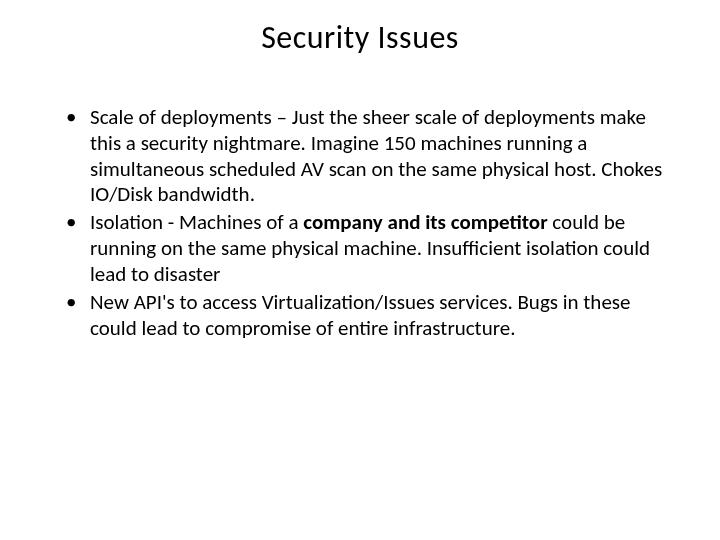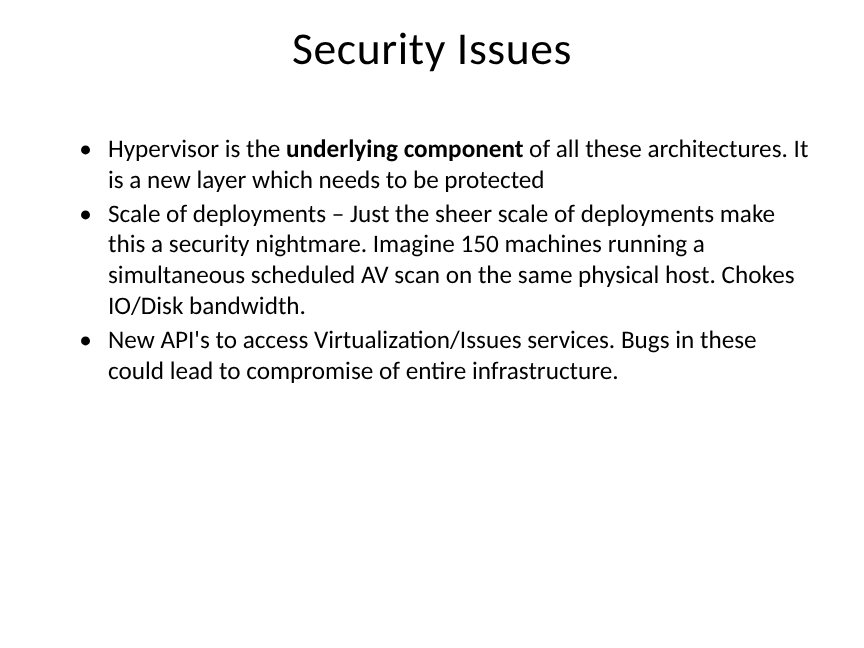--- a/index.html
+++ b/index.html
@@ -11,21 +11,21 @@
       width: 720px;
       height: 540px;
       background: #ffffff;
       font-family: Calibri, "Segoe UI", Arial, sans-serif;
       color: #000000;
       padding: 18px 40px 40px 40px;
       overflow: hidden;
     }
     .title {
       text-align: center;
-      font-size: 38px;
+      font-size: 32px;
       font-weight: 400;
       margin-bottom: 48px;
       letter-spacing: 0.5px;
     }
     .bullets {
       list-style: none;
       padding-left: 36px;
     }
     .bullets li {
       position: relative;
@@ -45,21 +45,21 @@
       font-weight: 700;
     }
   </style>
 </head>
 <body>
 
 <h1 class="title">Security Issues</h1>
 
 <ul class="bullets">
   <li>
-    <span>Hypervisor is the </span><span class="bold">underlying component</span><span> of all these architectures. It is a new layer which needs to be protected</span>
+    <span>Scale of deployments – Just the sheer scale of deployments make this a security nightmare. Imagine 150 machines running a simultaneous scheduled AV scan on the same physical host. Chokes IO/Disk bandwidth.</span><span class="bold"></span><span></span>
   </li>
   <li>
-    <span>Scale of deployments – Just the sheer scale of deployments make this a security nightmare. Imagine 150 machines running a simultaneous scheduled AV scan on the same physical host. Chokes IO/Disk bandwidth.</span><span class="bold"></span><span></span>
+    <span>Isolation - Machines of a </span><span class="bold">company and its competitor</span><span> could be running on the same physical machine. Insufficient isolation could lead to disaster</span>
   </li>
   <li>
     <span>New API's to access Virtualization/Issues services. Bugs in these could lead to compromise of entire infrastructure.</span><span class="bold"></span><span></span>
   </li>
 </ul>
 
 </body></html>

